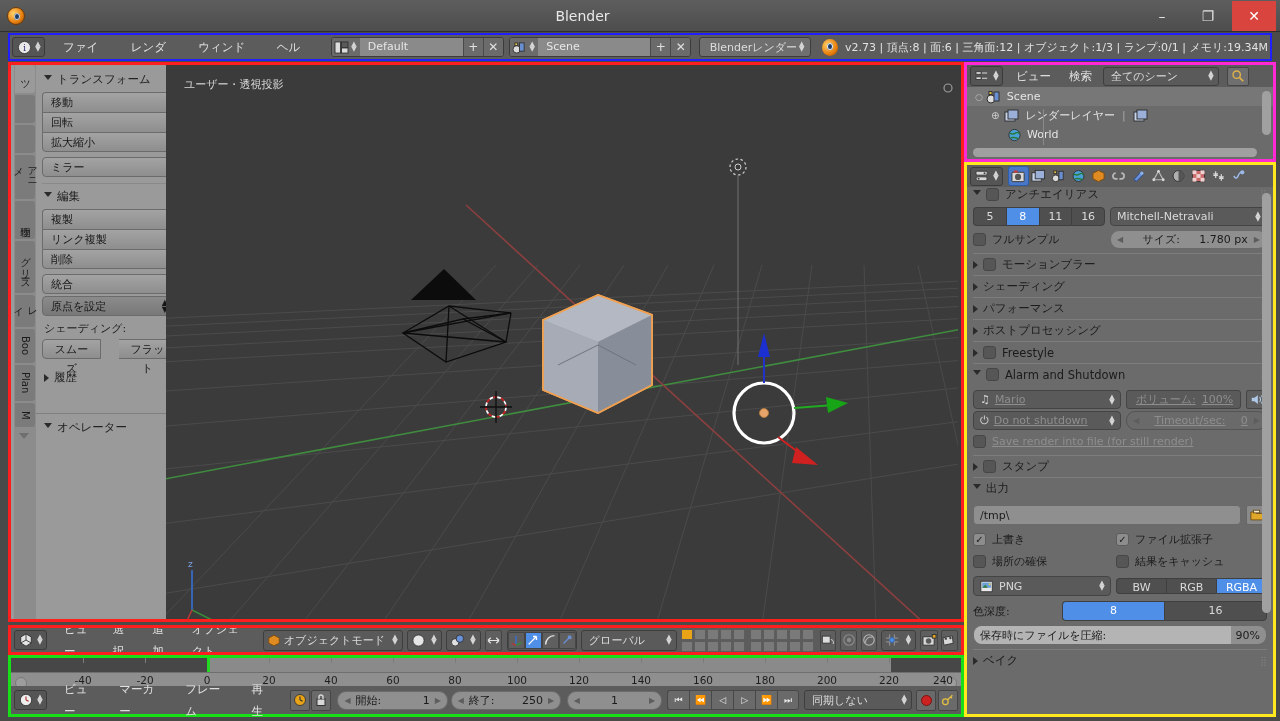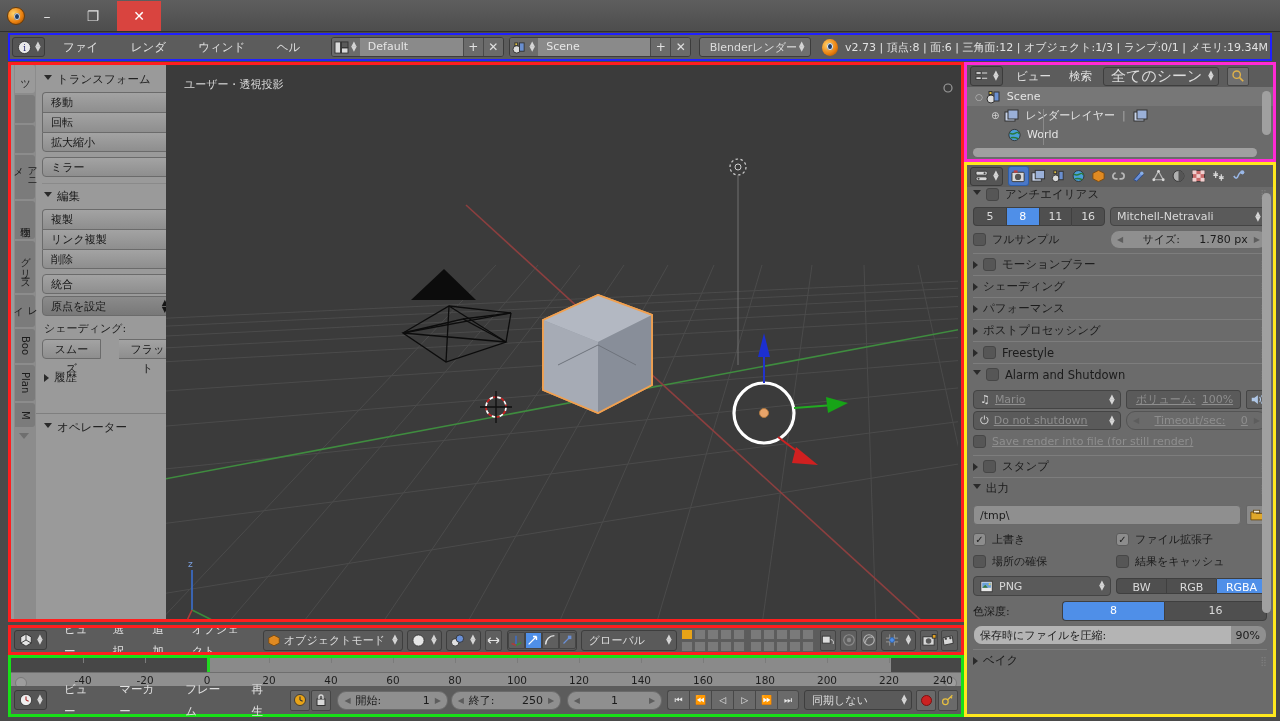--- a/index.html
+++ b/index.html
@@ -188,20 +188,21 @@
   .rec{ width:11px;height:11px;border-radius:50%;background:#cc2222;border:1px solid #7c1212; }
   svg{ display:block; }
 </style>
 </head>
 <body>
 
 <div id="app">
 
   <div class="titlebar">
     <div class="win-icon"></div>
+    <div class="win-title">Blender</div>
     <div class="win-btns">
       <div class="wbtn">–</div>
       <div class="wbtn">❐</div>
       <div class="wbtn close">✕</div>
     </div>
   </div>
 
   <div class="infobar">
     <div class="ib-inner">
       <div class="ed-sel">
@@ -712,21 +713,21 @@
             </svg>
         </div>
         <div class="spin">
             <span>▲</span>
             <span>▼</span>
           </div>
       </div>
       <div class="vh-menu" style="padding:0 9px">ビュー</div>
       <div class="vh-menu" style="padding:0 9px">検索</div>
       <div class="vh-box" style="min-width:116px;height:19px;margin-left:2px">
-        <span style="font-size:15px;padding-left:4px">全てのシーン</span>
+        <span style="font-size:11px;padding-left:4px">全てのシーン</span>
         <span class="spin" style="margin-left:auto">
             <span>▲</span>
             <span>▼</span>
           </span>
       </div>
       <div class="mini" style="width:22px;height:19px;margin-left:4px;background:#6f6f6f">
         <svg width="14" height="14" viewBox="0 0 16 16">
             <circle cx="6.5" cy="6.5" r="4.2" fill="none" stroke="#e0b24a" stroke-width="1.6"></circle>
             <path d="M9.6 9.6 L14 14" stroke="#e0b24a" stroke-width="2"></path>
           </svg>

